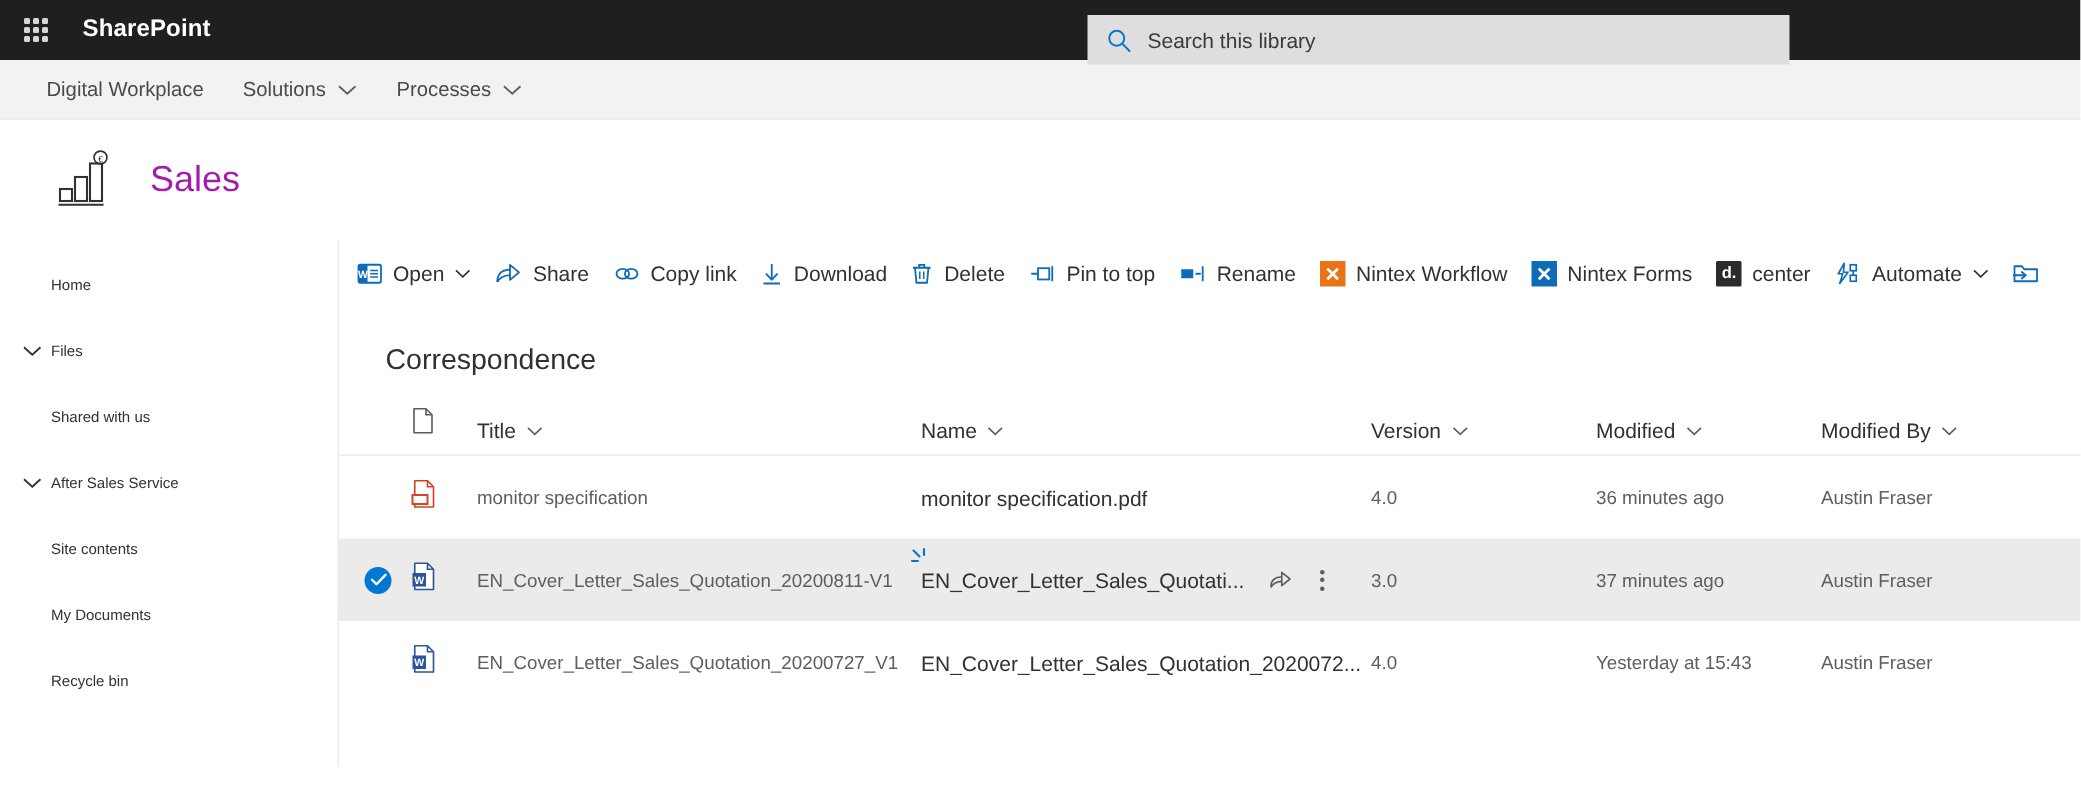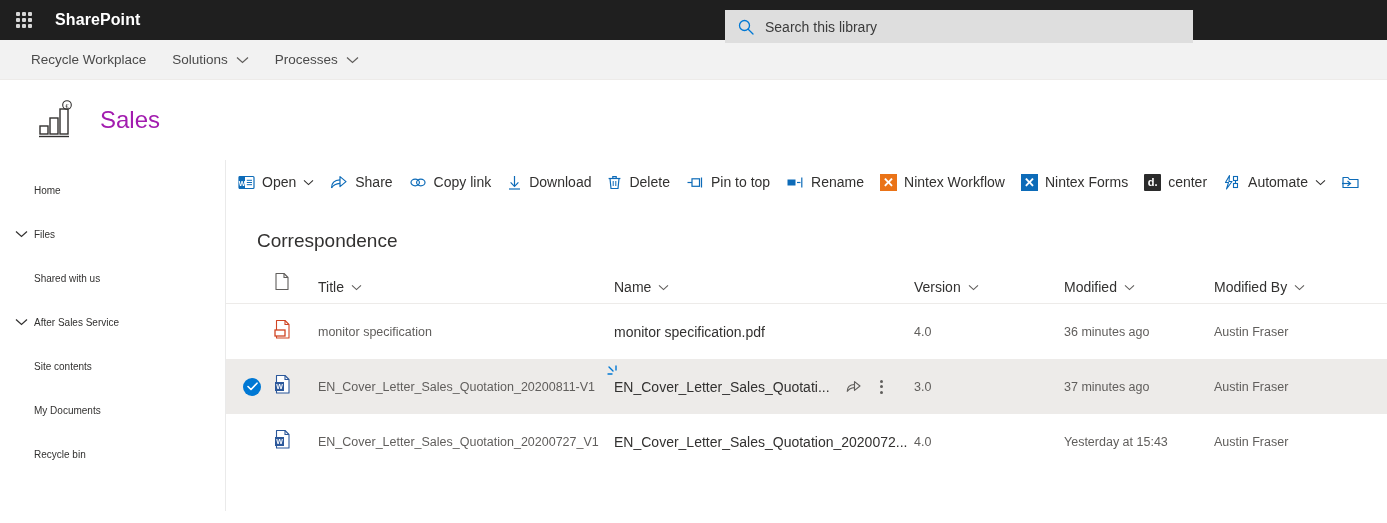--- a/index.html
+++ b/index.html
@@ -253,21 +253,21 @@
         <circle cx="7.5" cy="7.5" r="5" fill="none" stroke="#0078d4" stroke-width="1.3"></circle>
         <line x1="11.2" y1="11.2" x2="16" y2="16" stroke="#0078d4" stroke-width="1.3" stroke-linecap="round"></line>
       </svg>
     </span>
     <input class="search-input" type="text" placeholder="Search this library" style="">
   </div>
 </div>
 
 <div class="hub-nav">
   <div class="hub-item">
-    <span>Recycle Workplace</span>
+    <span>Digital Workplace</span>
   </div>
   <div class="hub-item">
     <span>Solutions</span>
     <span class="chev">
       <svg width="13" height="8" viewBox="0 0 13 8">
           <path d="M1 1.5 L6.5 6.5 L12 1.5" fill="none" stroke="#605e5c" stroke-width="1.2"></path>
         </svg>
     </span>
   </div>
   <div class="hub-item">

